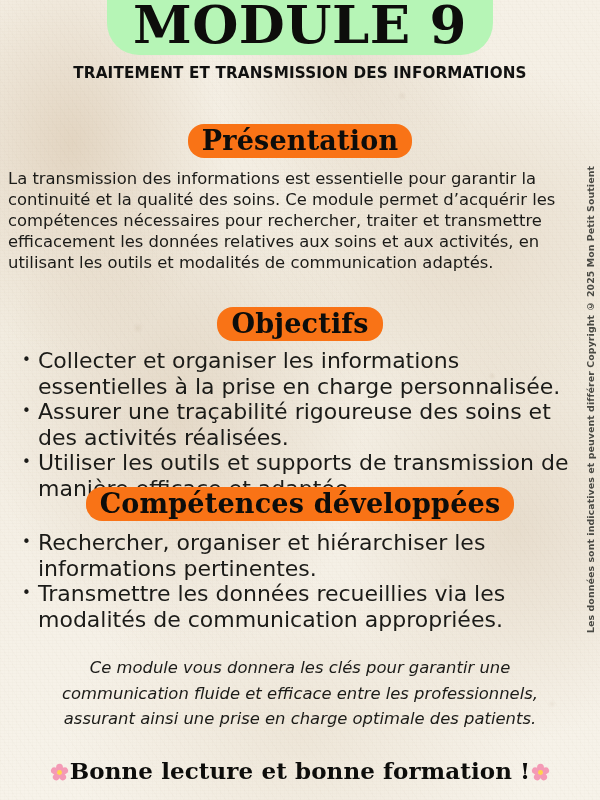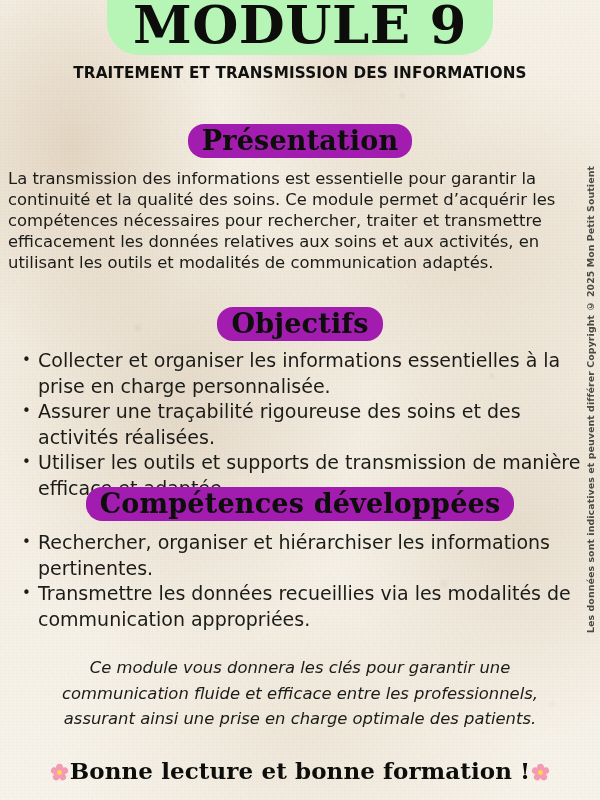--- a/index.html
+++ b/index.html
@@ -107,21 +107,21 @@
   }
 
   
   .section-head {
     width: 600px;
     text-align: center;
     margin: 0;
   }
   .head-pill {
     display: inline-block;
-    background: #a21caf;
+    background: #f97316;
     border-radius: 16px;
     padding: 1px 14px 2px 14px;
   }
   .head-text {
     font-family: "DejaVu Serif", "Liberation Serif", serif;
     font-weight: 700;
     font-size: 27px;
     color: #0d0d0b;
     white-space: nowrap;
     letter-spacing: 0.2px;
@@ -136,21 +136,21 @@
   }
   .bullets {
     list-style: none;
     margin: 0;
     padding: 0;
   }
   .bullets li {
     position: relative;
     padding-left: 26px;
     font-family: "DejaVu Sans", "Liberation Sans", sans-serif;
-    font-size: 19px;
+    font-size: 22px;
     line-height: 25.5px;
     color: #1b1b18;
     margin-bottom: 0;
   }
   .bullets li::before {
     content: "\2022";
     position: absolute;
     left: 10px;
     top: 0;
     font-size: 15px;

